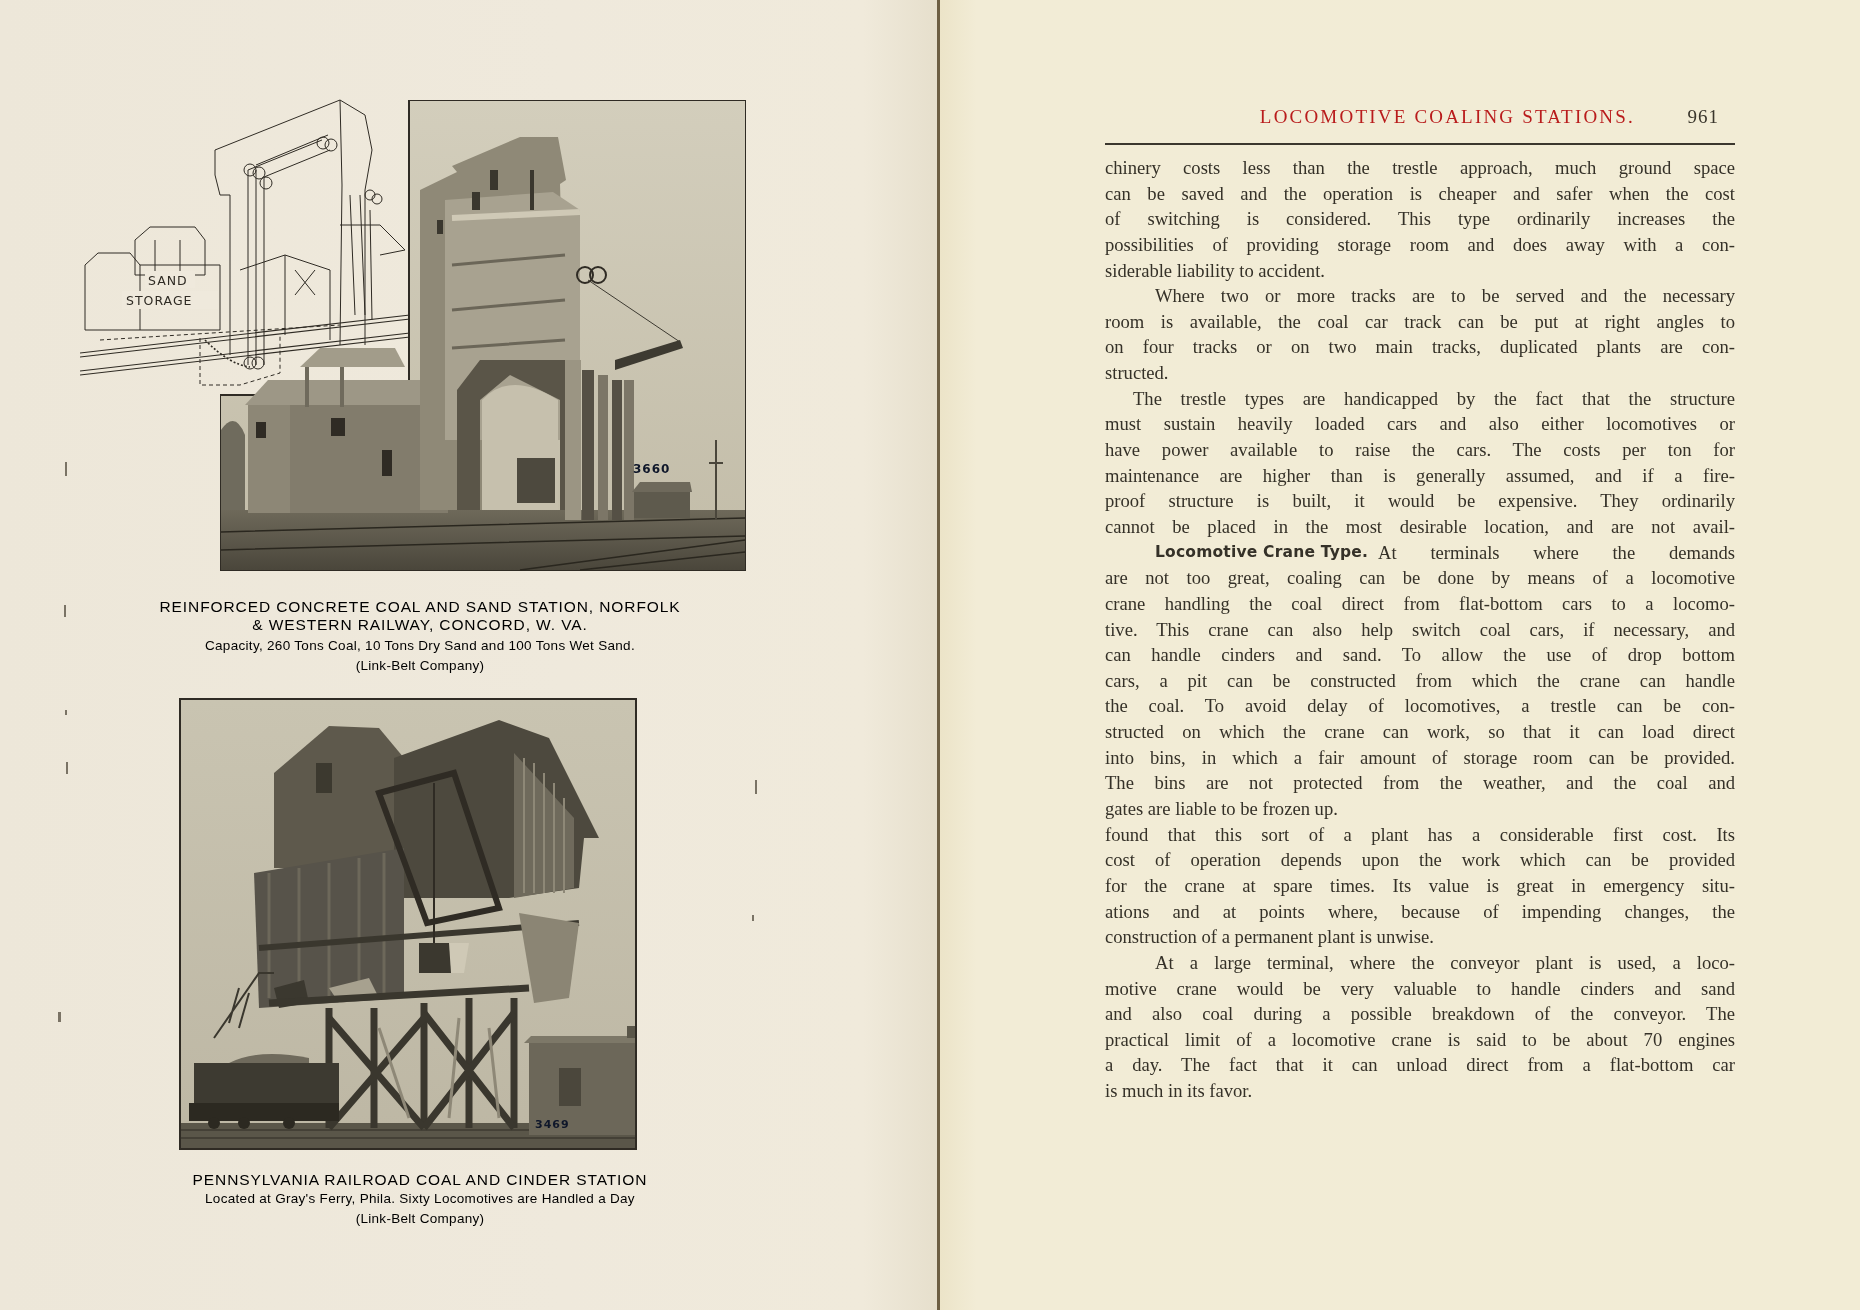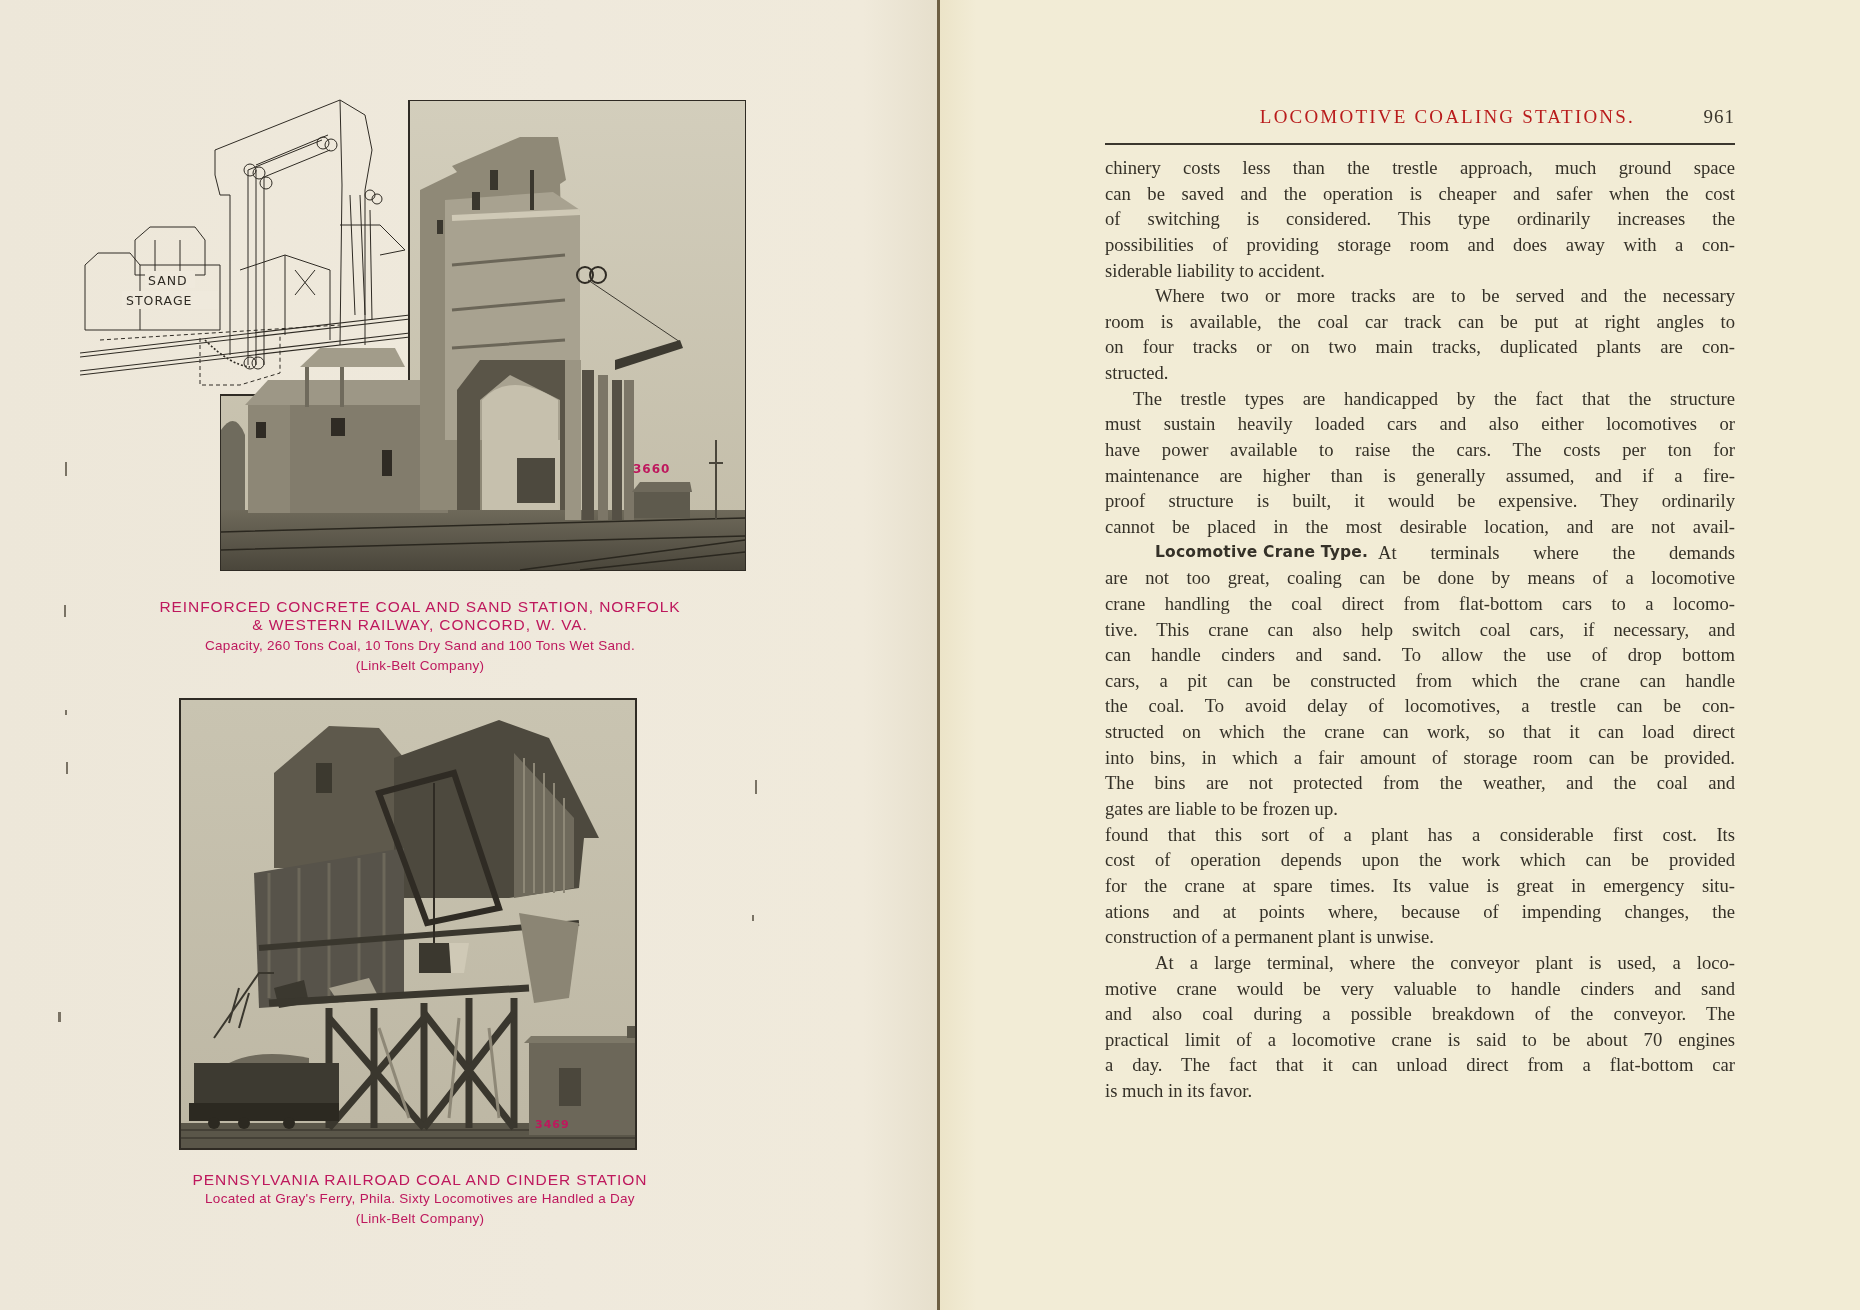--- a/index.html
+++ b/index.html
@@ -11,33 +11,33 @@
     .page-right { left: 940px; width: 920px; background: linear-gradient(90deg, #ece4c8 0%, #f2ecd6 4%, #f2ecd5 100%); }
     .gutter { position: absolute; left: 937px; top: 0; width: 3px; height: 1310px; background: #6d5f43; }
 
     
     .mark { position: absolute; width: 2px; background: #7a7365; }
 
     
     .fig1 { position: absolute; left: 80px; top: 95px; width: 680px; height: 480px; }
     .diagram { position: absolute; left: 0; top: 0; width: 330px; height: 296px; }
     .photo1 { position: absolute; left: 140px; top: 5px; width: 526px; height: 471px; }
-    .photo-num { position: absolute; font-family: "DejaVu Sans", sans-serif; font-weight: bold; color: #be185d; font-size: 12px; letter-spacing: 1px; }
-
-    .caption { position: absolute; left: 80px; width: 680px; text-align: center; font-family: "Liberation Sans", sans-serif; color: #be185d; }
+    .photo-num { position: absolute; font-family: "DejaVu Sans", sans-serif; font-weight: bold; color: #0f172a; font-size: 12px; letter-spacing: 1px; }
+
+    .caption { position: absolute; left: 80px; width: 680px; text-align: center; font-family: "Liberation Sans", sans-serif; color: #000000; }
     .cap-title { font-size: 15.5px; letter-spacing: 0.9px; line-height: 18px; }
     .cap-sub { font-size: 13.5px; line-height: 20px; letter-spacing: 0.3px; }
     .cap-credit { font-size: 13.5px; line-height: 20px; letter-spacing: 0.3px; }
 
     .photo2 { position: absolute; left: 179px; top: 698px; width: 458px; height: 452px; }
 
     
     .running-head { position: absolute; left: 1105px; top: 106px; width: 630px; height: 30px; }
     .rh-title { position: absolute; right: 100px; top: 0; font-family: "Liberation Serif", serif; font-size: 19px; letter-spacing: 2.2px; color: #b91c1c; }
-    .rh-page { position: absolute; right: 0; top: 0; font-family: "Liberation Serif", serif; font-size: 19px; letter-spacing: 1px; color: #3a362c; }
+    .rh-page { position: absolute; right: 16px; top: 0; font-family: "Liberation Serif", serif; font-size: 19px; letter-spacing: 1px; color: #3a362c; }
     .rh-rule { position: absolute; left: 1105px; top: 143px; width: 630px; height: 2px; background: #3b372e; }
 
     .body-text { position: absolute; left: 1105px; top: 155px; width: 630px; font-family: "Liberation Serif", serif; font-size: 18.6px; line-height: 25.65px; color: #353128; text-align: justify; }
     .body-text .line { display: block; text-align: justify; text-align-last: justify; white-space: nowrap; height: 25.65px; }
     .body-text .line.last { text-align-last: left; }
     .indent1 { padding-left: 50px; }
     .indent2 { padding-left: 28px; }
     .run-in { font-family: "DejaVu Sans", sans-serif; font-weight: bold; font-size: 15.5px; letter-spacing: 0.2px; }
   </style>
 </head>

